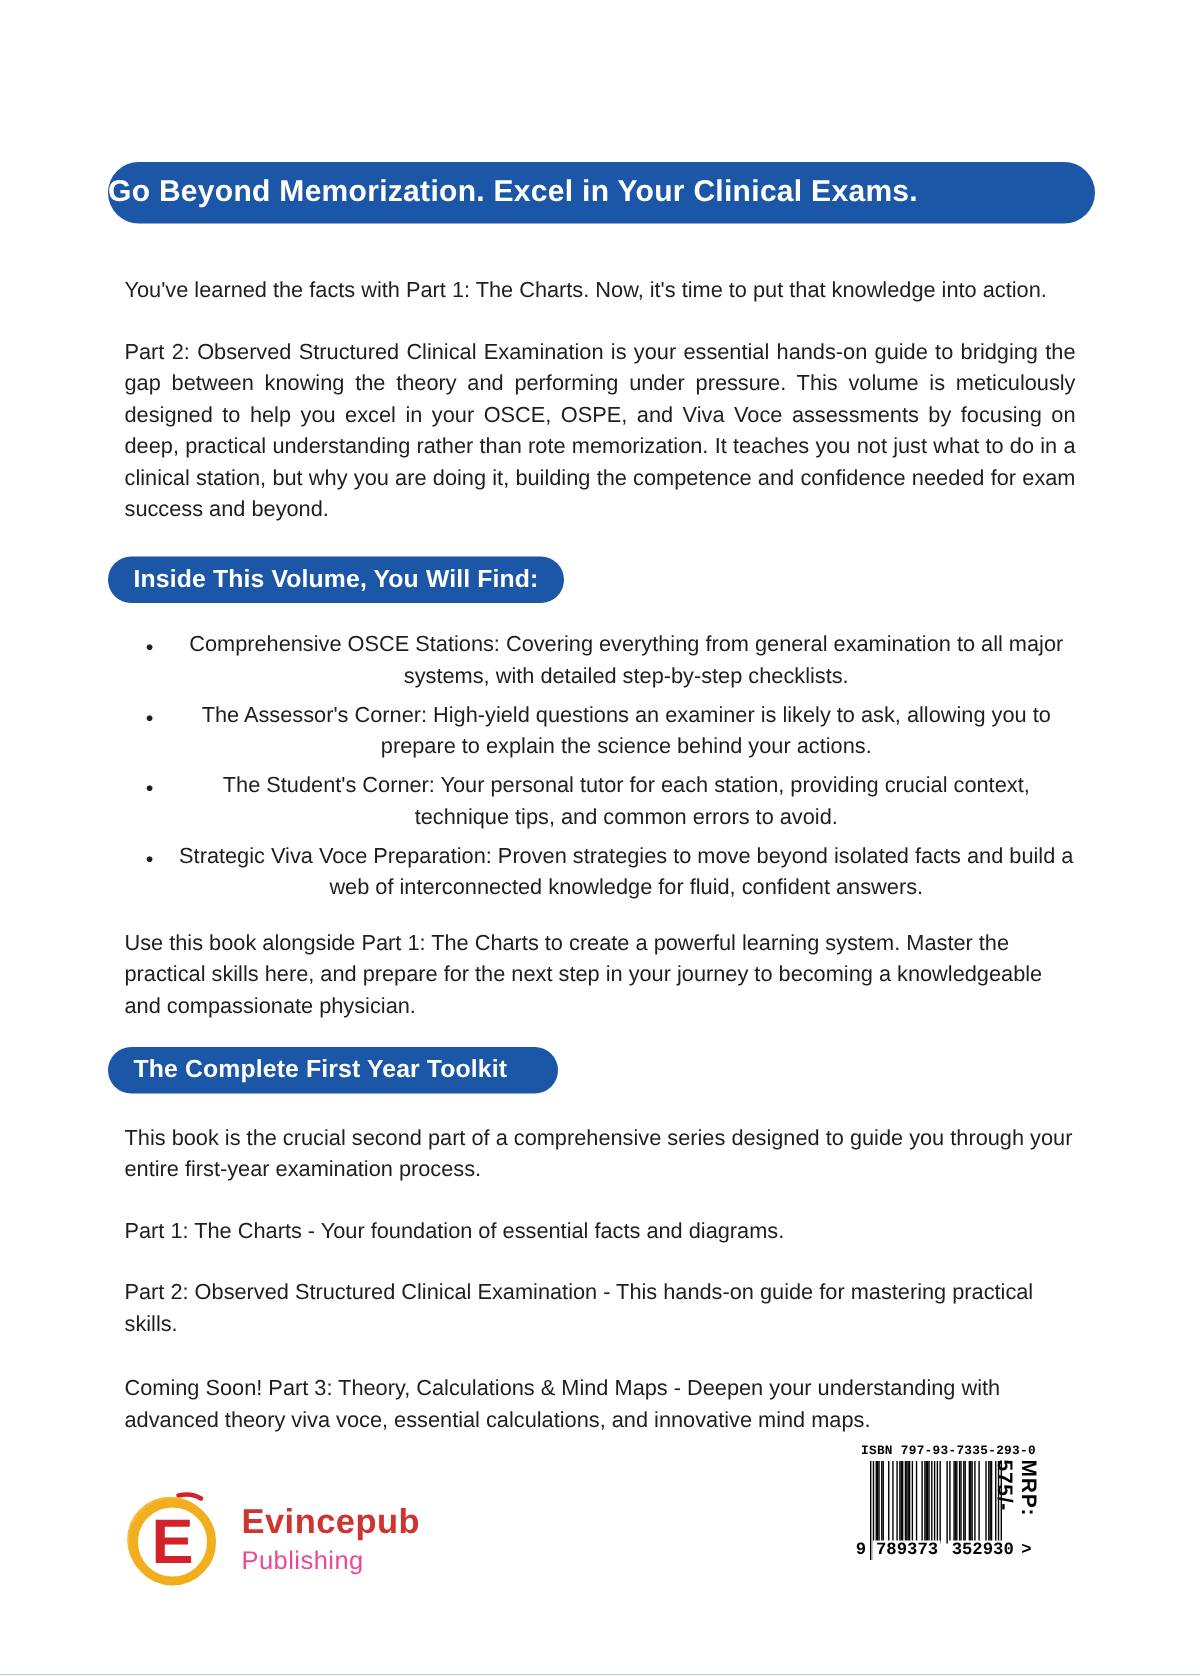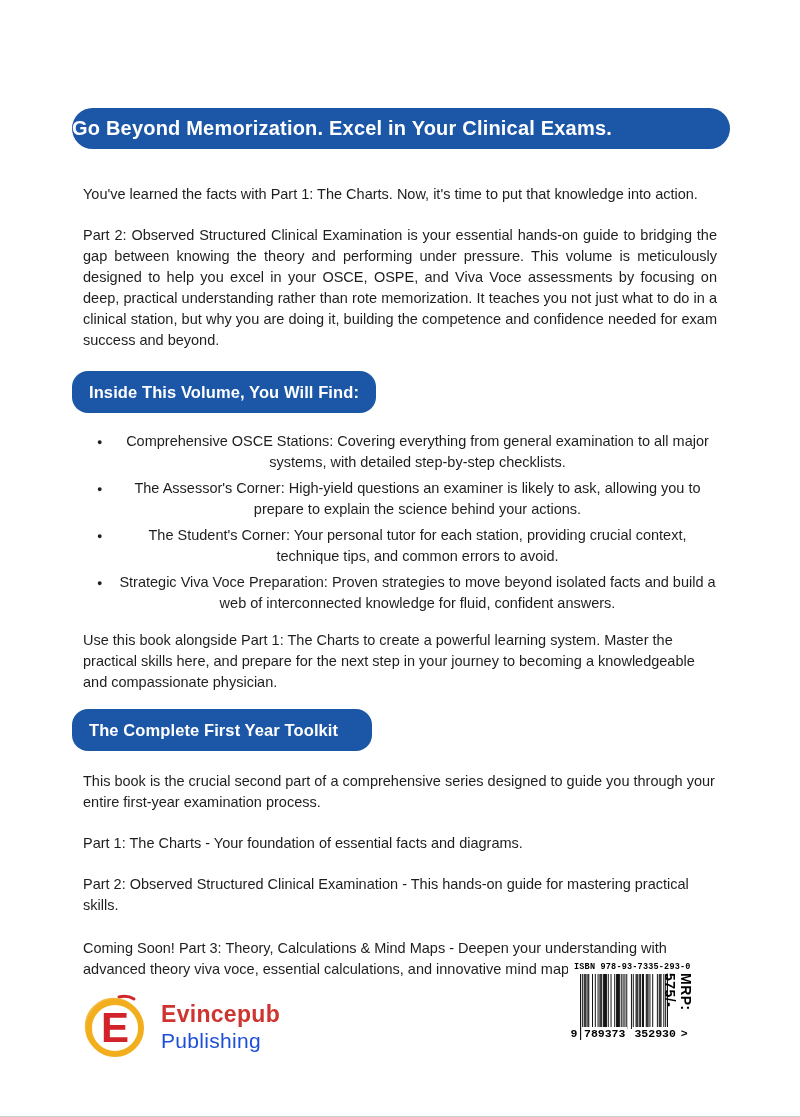--- a/index.html
+++ b/index.html
@@ -32,21 +32,21 @@
     width: 658px;
     height: 41px;
     border-radius: 21px;
     justify-content: flex-start;
     font-size: 20px;
     letter-spacing: 0.2px;
   }
   .pill-small {
     display: inline-flex;
     min-width: 300px;
-    height: 42px;
+    height: 31px;
     border-radius: 16px;
     padding: 0 17px;
     font-size: 16.5px;
     letter-spacing: 0.1px;
   }
   .pill-2 { margin-top: 20px; }
   .pill-3 { margin-top: 16px; }
 
   
   p.body-text {
@@ -95,21 +95,21 @@
     inset: 0;
     display: flex;
     align-items: center;
     justify-content: center;
     font-size: 42px;
     font-weight: 700;
     color: #D2232A;
     padding-top: 2px;
   }
   .logo-name   { font-size: 23px; font-weight: 600; color: #CE3430; line-height: 27px; letter-spacing: 0.3px; }
-  .logo-sub    { font-size: 21px; font-weight: 500; color: #1d4ed8; line-height: 25px; letter-spacing: 0.3px; }
+  .logo-sub    { font-size: 17px; font-weight: 500; color: #ec4899; line-height: 25px; letter-spacing: 0.3px; }
 
   
   .barcode {
     position: absolute;
     left: 568px;
     top: 962px;
     width: 132px;
     background: #ffffff;
   }
   .isbn-label {
@@ -203,21 +203,21 @@
       </svg>
       <span class="logo-e">E</span>
     </div>
     <div class="logo-text">
       <div class="logo-name">Evincepub</div>
       <div class="logo-sub">Publishing</div>
     </div>
   </div>
 
   <div class="barcode">
-    <div class="isbn-label">ISBN 978-93-7335-293-0</div>
+    <div class="isbn-label">ISBN 797-93-7335-293-0</div>
     <div class="bars-wrap">
       <svg id="barcode-svg" viewBox="0 0 95 66" preserveAspectRatio="none">
           <rect x="0" y="0" width="1" height="66" fill="#000"></rect>
           <rect x="2" y="0" width="1" height="66" fill="#000"></rect>
           <rect x="4" y="0" width="1" height="55" fill="#000"></rect>
           <rect x="5" y="0" width="1" height="55" fill="#000"></rect>
           <rect x="6" y="0" width="1" height="55" fill="#000"></rect>
           <rect x="8" y="0" width="1" height="55" fill="#000"></rect>
           <rect x="9" y="0" width="1" height="55" fill="#000"></rect>
           <rect x="13" y="0" width="1" height="55" fill="#000"></rect>

